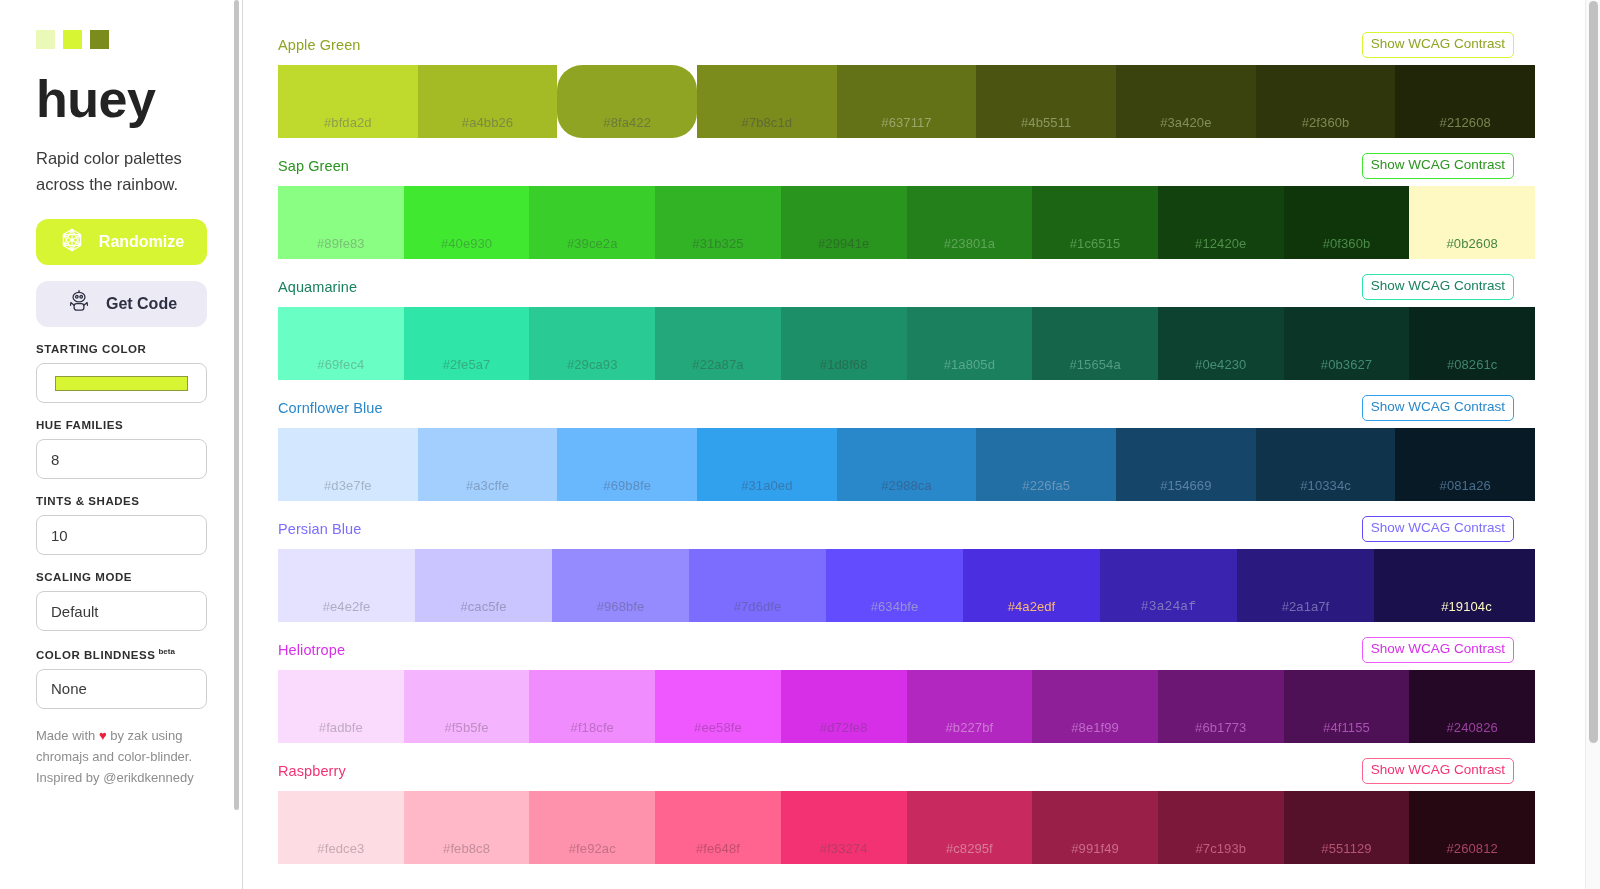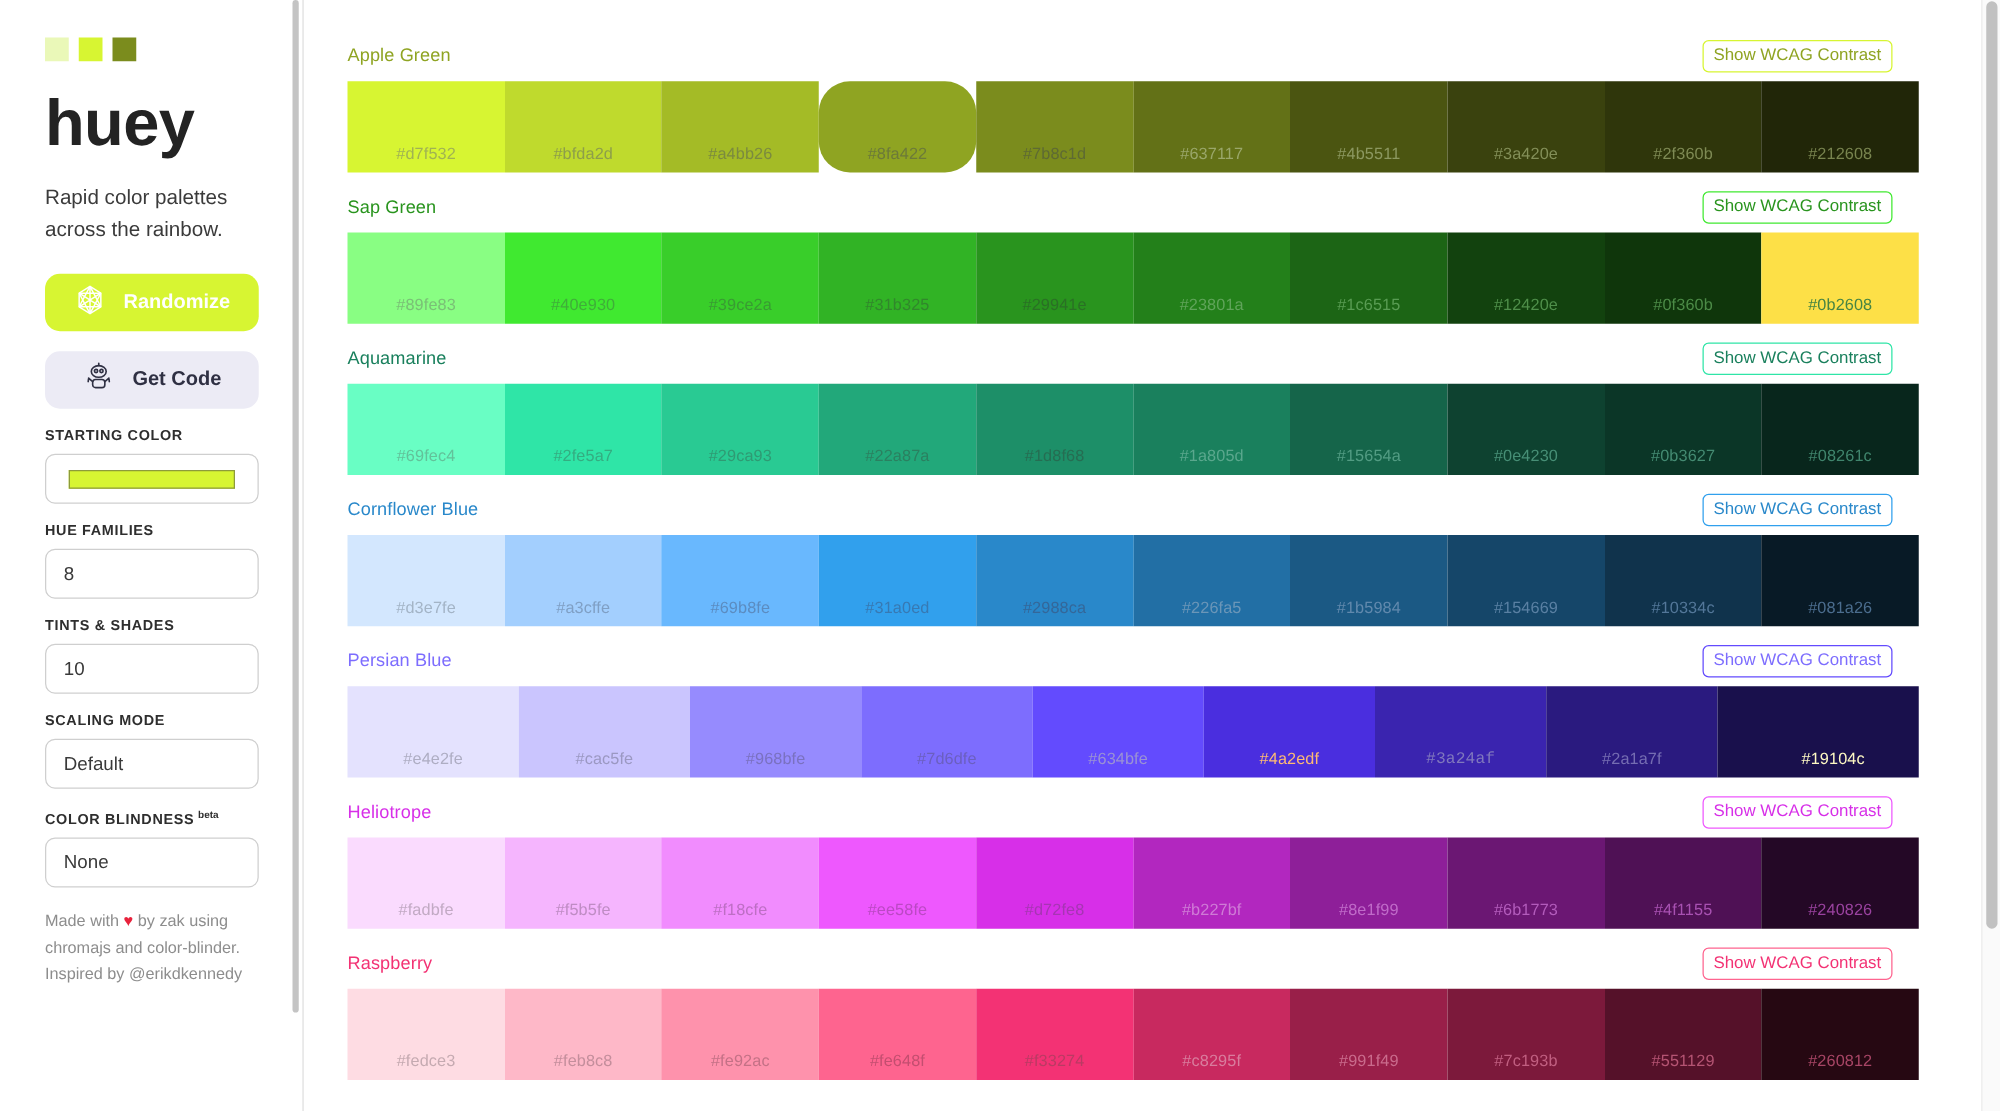--- a/index.html
+++ b/index.html
@@ -263,21 +263,20 @@
   </aside>
 
   <main class="main">
     <div class="palettes" id="palettes">
         <div class="palette">
           <div class="palette-head">
             <div class="palette-name" style="color: rgb(143, 164, 34);">Apple Green</div>
             <button class="wcag-btn" style="border-color: rgb(215, 245, 50); color: rgb(143, 164, 34);">Show WCAG Contrast</button>
           </div>
           <div class="swatch-row">
-            <div class="swatch" style="background: rgb(215, 245, 50); color: rgb(160, 179, 82);">#d7f532</div>
             <div class="swatch" style="background: rgb(191, 218, 45); color: rgb(141, 158, 74);">#bfda2d</div>
             <div class="swatch" style="background: rgb(164, 187, 38); color: rgb(123, 138, 63);">#a4bb26</div>
             <div class="swatch" style="background: rgb(143, 164, 34); color: rgb(108, 122, 57); border-radius: 25px;">#8fa422</div>
             <div class="swatch" style="background: rgb(123, 140, 29); color: rgb(94, 106, 51);">#7b8c1d</div>
             <div class="swatch" style="background: rgb(99, 113, 23); color: rgb(154, 167, 106);">#637117</div>
             <div class="swatch" style="background: rgb(75, 85, 17); color: rgb(140, 152, 96);">#4b5511</div>
             <div class="swatch" style="background: rgb(58, 66, 14); color: rgb(131, 143, 88);">#3a420e</div>
             <div class="swatch" style="background: rgb(47, 54, 11); color: rgb(126, 138, 84);">#2f360b</div>
             <div class="swatch" style="background: rgb(33, 38, 8); color: rgb(120, 132, 79);">#212608</div>
           </div>
@@ -290,21 +289,21 @@
           <div class="swatch-row">
             <div class="swatch" style="background: rgb(137, 254, 131); color: rgb(122, 192, 118);">#89fe83</div>
             <div class="swatch" style="background: rgb(64, 233, 48); color: rgb(63, 174, 57);">#40e930</div>
             <div class="swatch" style="background: rgb(57, 206, 42); color: rgb(57, 155, 51);">#39ce2a</div>
             <div class="swatch" style="background: rgb(49, 179, 37); color: rgb(49, 135, 44);">#31b325</div>
             <div class="swatch" style="background: rgb(41, 148, 30); color: rgb(42, 112, 37);">#29941e</div>
             <div class="swatch" style="background: rgb(35, 128, 26); color: rgb(96, 164, 90);">#23801a</div>
             <div class="swatch" style="background: rgb(28, 101, 21); color: rgb(89, 156, 83);">#1c6515</div>
             <div class="swatch" style="background: rgb(18, 66, 14); color: rgb(79, 143, 74);">#12420e</div>
             <div class="swatch" style="background: rgb(15, 54, 11); color: rgb(76, 139, 71);">#0f360b</div>
-            <div class="swatch" style="background: #fde047; color: rgb(71, 133, 67);">#0b2608</div>
+            <div class="swatch" style="background: #fef9c3; color: rgb(71, 133, 67);">#0b2608</div>
           </div>
         </div>
         <div class="palette">
           <div class="palette-head">
             <div class="palette-name" style="color: rgb(26, 128, 93);">Aquamarine</div>
             <button class="wcag-btn" style="border-color: rgb(47, 229, 167); color: rgb(26, 128, 93);">Show WCAG Contrast</button>
           </div>
           <div class="swatch-row">
             <div class="swatch" style="background: rgb(105, 254, 196); color: rgb(98, 194, 154);">#69fec4</div>
             <div class="swatch" style="background: rgb(47, 229, 167); color: rgb(52, 173, 129);">#2fe5a7</div>
@@ -323,21 +322,20 @@
             <div class="palette-name" style="color: rgb(41, 136, 202);">Cornflower Blue</div>
             <button class="wcag-btn" style="border-color: rgb(49, 160, 237); color: rgb(41, 136, 202);">Show WCAG Contrast</button>
           </div>
           <div class="swatch-row">
             <div class="swatch" style="background: rgb(211, 231, 254); color: rgb(163, 180, 198);">#d3e7fe</div>
             <div class="swatch" style="background: rgb(163, 207, 254); color: rgb(127, 159, 196);">#a3cffe</div>
             <div class="swatch" style="background: rgb(105, 184, 254); color: rgb(91, 140, 193);">#69b8fe</div>
             <div class="swatch" style="background: rgb(49, 160, 237); color: rgb(55, 121, 179);">#31a0ed</div>
             <div class="swatch" style="background: rgb(41, 136, 202); color: rgb(52, 103, 153);">#2988ca</div>
             <div class="swatch" style="background: rgb(34, 111, 165); color: rgb(107, 150, 184);">#226fa5</div>
-            <div class="swatch" style="background: rgb(27, 89, 132); color: rgb(97, 137, 173);">#1b5984</div>
             <div class="swatch" style="background: rgb(21, 70, 105); color: rgb(90, 128, 163);">#154669</div>
             <div class="swatch" style="background: rgb(16, 51, 76); color: rgb(83, 119, 153);">#10334c</div>
             <div class="swatch" style="background: rgb(8, 26, 38); color: rgb(75, 109, 142);">#081a26</div>
           </div>
         </div>
         <div class="palette">
           <div class="palette-head">
             <div class="palette-name" style="color: rgb(125, 109, 254);">Persian Blue</div>
             <button class="wcag-btn" style="border-color: rgb(99, 75, 254); color: rgb(125, 109, 254);">Show WCAG Contrast</button>
           </div>

